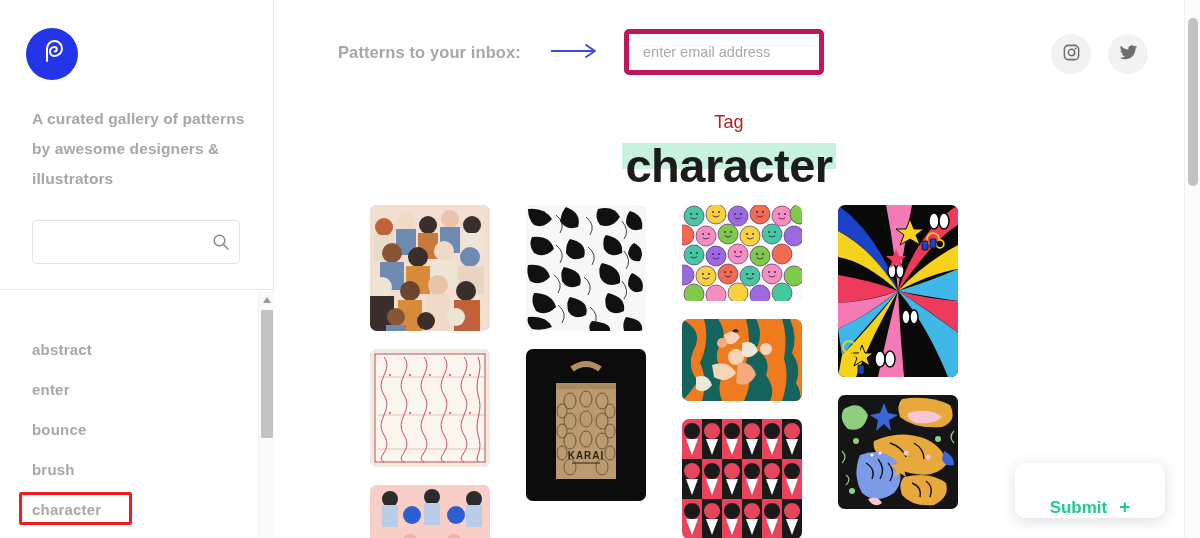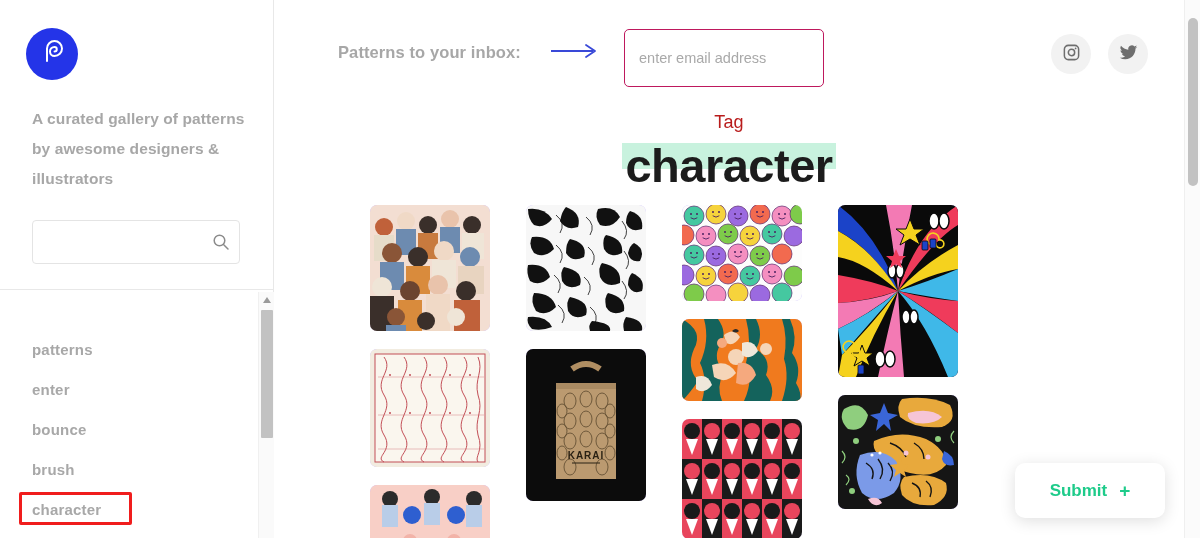--- a/index.html
+++ b/index.html
@@ -93,22 +93,22 @@
 
   
   #header { position: absolute; left: 274px; top: 0; width: 910px; height: 110px; }
   #news-label {
     position: absolute; left: 64px; top: 43px;
     font-size: 16.5px; font-weight: 700; color: #a7a7a7; letter-spacing: .1px;
   }
   #news-arrow { position: absolute; left: 277px; top: 42px; width: 50px; height: 18px; }
   #email-field {
     position: absolute; left: 350px; top: 29px;
-    width: 200px; height: 58px;
-    border: 1px solid #be185d; border-radius: 5px;
+    width: 200px; height: 46px;
+    border: 5px solid #be185d; border-radius: 5px;
     background: #fff; outline: none;
     padding: 0 14px; font-size: 14.5px; color: #333;
     font-family: "Liberation Sans", sans-serif;
   }
   #email-field::placeholder { color: #a9a9a9; }
   #subscribe-btn {
     position: absolute; left: 568px; top: 29px;
     width: 140px; height: 50px;
     border: none; border-radius: 25px;
     background: #f4f4f5; color: #1c1c1c;
@@ -156,21 +156,21 @@
     background: #c4b5fd;
   }
   .thumb svg { display: block; width: 100%; height: 100%; }
 
   
   #submit-card {
     position: absolute; left: 1015px; top: 463px;
     width: 150px; height: 55px;
     background: #ffffff; border-radius: 10px;
     box-shadow: 0 3px 16px rgba(0,0,0,.13);
-    display: flex; align-items: center; justify-content: center; gap: 12px;
+    display: flex; align-items: flex-end; justify-content: center; gap: 12px;
     cursor: pointer;
   }
   #submit-label { font-size: 17px; font-weight: 700; color: #1ecb8a; }
   #submit-plus { font-size: 19px; font-weight: 700; color: #1ecb8a; }
 
   
   #page-scrollbar {
     position: absolute; right: 0; top: 0; width: 16px; height: 538px;
     background: #fbfbfb; border-left: 1px solid #efefef;
   }
@@ -203,21 +203,21 @@
         <svg width="20" height="20" viewBox="0 0 20 20">
           <circle cx="8.5" cy="8.5" r="5.3" fill="none" stroke="#8b8b8b" stroke-width="1.5"></circle>
           <line x1="12.5" y1="12.5" x2="17" y2="17" stroke="#8b8b8b" stroke-width="1.5" stroke-linecap="round"></line>
         </svg>
       </span>
     </div>
 
     <div id="side-divider"></div>
 
     <div id="tag-list">
-      <a class="tag-item">patterns</a>
+      <a class="tag-item">abstract</a>
       <a class="tag-item">enter</a>
       <a class="tag-item">bounce</a>
       <a class="tag-item">brush</a>
       <a class="tag-item">character</a>
     </div>
 
     <div id="side-scrollbar">
       <span id="side-sb-up">
         <svg width="8" height="6" viewBox="0 0 8 6">
             <path d="M4 0 L8 6 L0 6 Z" fill="#9a9a9a"></path>

